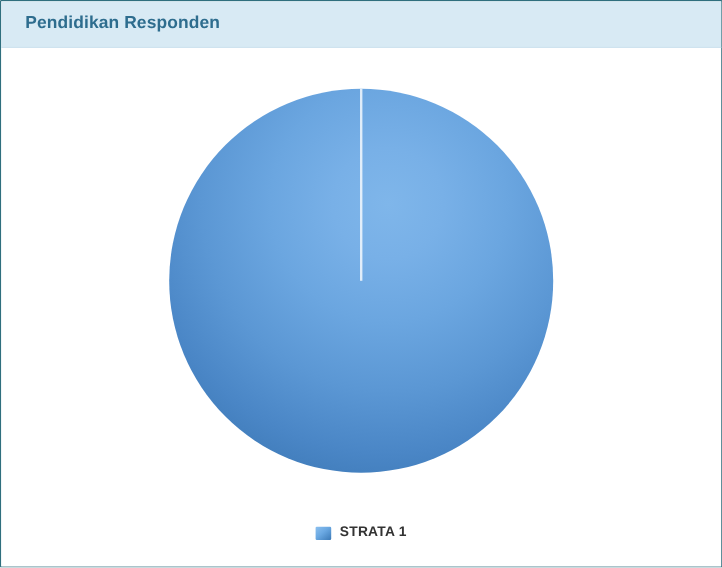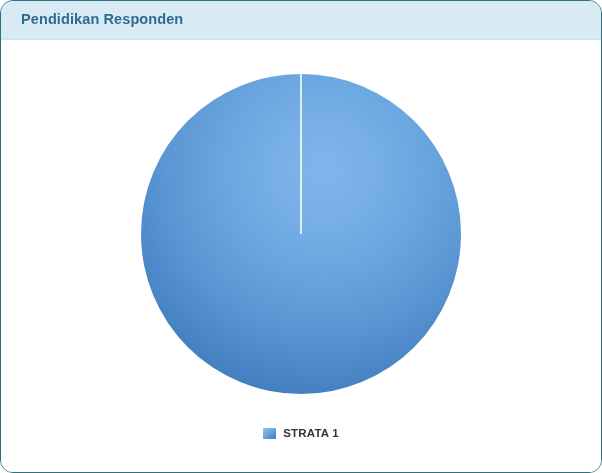--- a/index.html
+++ b/index.html
@@ -11,21 +11,21 @@
     font-family: "Liberation Sans", sans-serif;
   }
 
   .card {
     position: relative;
     width: 602px;
     height: 473px;
     box-sizing: border-box;
     background: #ffffff;
     border: 1px solid #2f6f7e;
-    border-radius: 13px;
+    border-radius: 1px;
     overflow: hidden;
   }
 
   .card-header {
     position: absolute;
     left: 0;
     top: 0;
     width: 602px;
     height: 39px;
     box-sizing: border-box;
@@ -83,21 +83,21 @@
     width: 2px;
     height: 160px;
     margin-left: -1px;
     background: rgba(255,255,255,0.78);
   }
 
   
   .legend {
     position: absolute;
     left: 0;
-    top: 378px;  
+    top: 389px;  
     width: 600px;
     height: 30px;
     display: flex;
     align-items: center;
     justify-content: center;
   }
   .legend-item {
     display: flex;
     align-items: center;
   }

